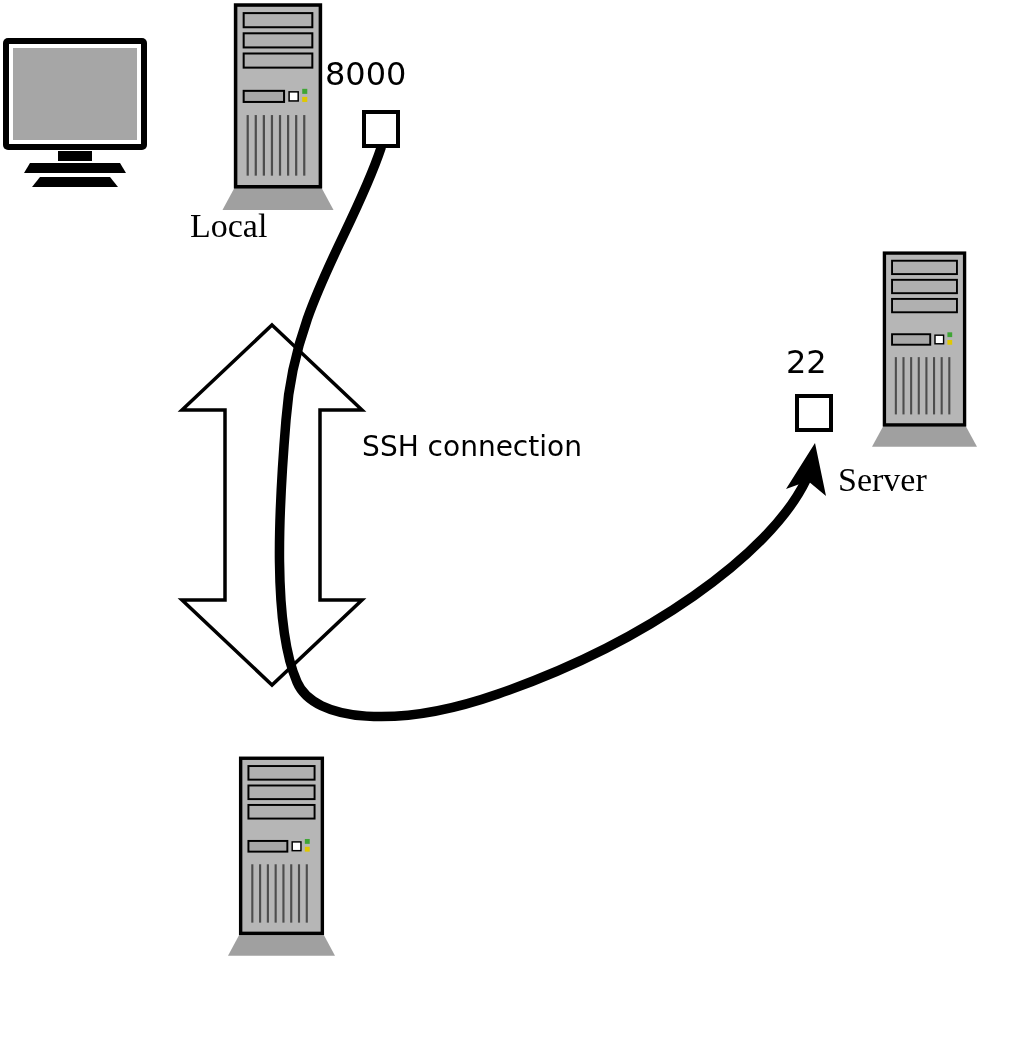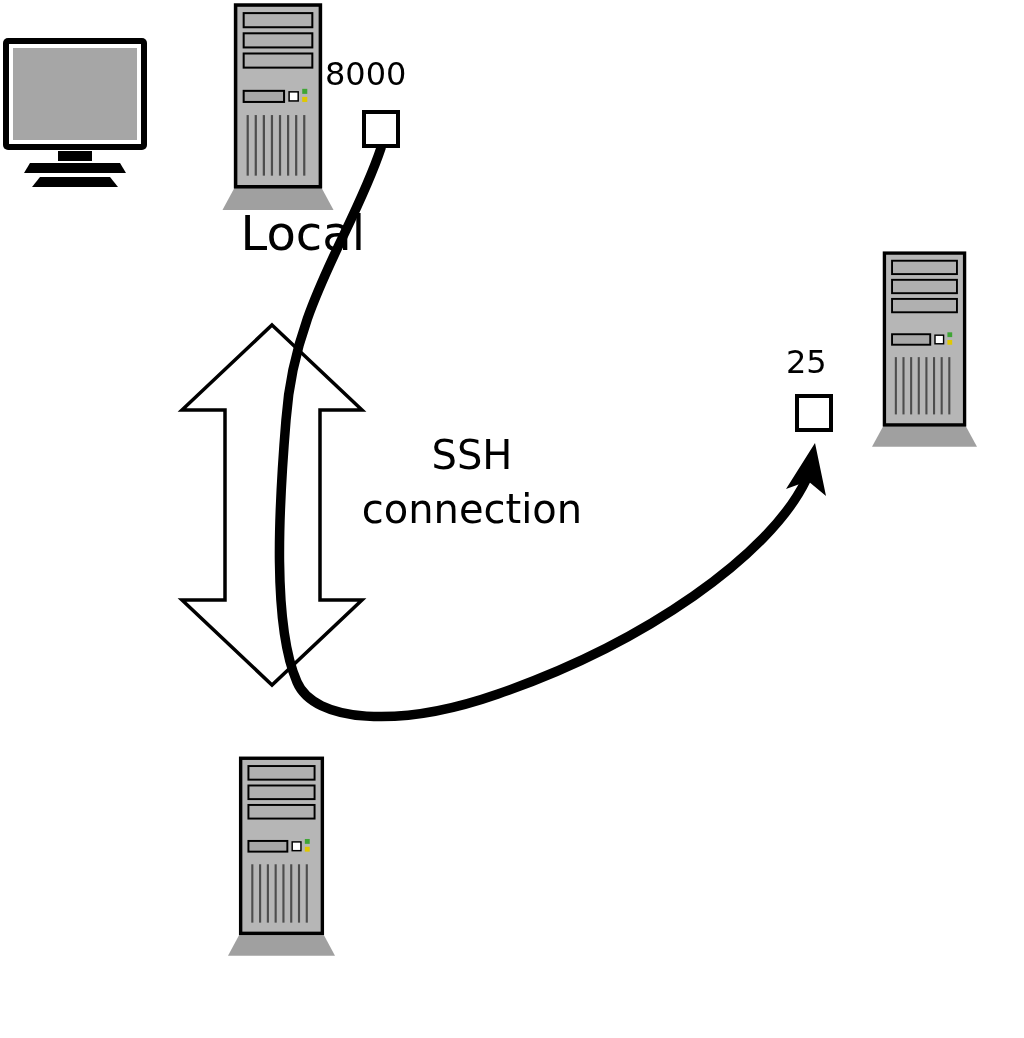--- a/index.html
+++ b/index.html
@@ -11,25 +11,26 @@
   #stage {
     position: relative;
     width: 1024px;
     height: 1038px;
     background: #ffffff;
     overflow: hidden;
   }
   .abs { position: absolute; }
   .node-label {
     position: absolute;
-    text-align: right;
+    text-align: left;
     color: #000;
-    font-size: 48px;
+    font-size: 34px;
     line-height: 1.15;
     white-space: nowrap;
+    font-family: Liberation Serif, serif;
   }
   .port-label {
     position: absolute;
     color: #000;
     font-size: 32px;
     line-height: 1;
     white-space: nowrap;
   }
   .port-box {
     position: absolute;
@@ -39,21 +40,21 @@
     background: #ffffff;
     border: 4px solid #000;
     z-index: 6;
   }
   #ssh-label {
     position: absolute;
     left: 338px;
     top: 428px;
     width: 268px;
     text-align: center;
-    font-size: 40px;
+    font-size: 28px;
     line-height: 1.35;
     color: #000;
     z-index: 4;
   }
   #overlay-svg {
     position: absolute;
     left: 0;
     top: 0;
     z-index: 3;
   }
@@ -107,22 +108,23 @@
   <div class="node-label" style="left:190px;top:206px;width:175px">Local</div>
 
   <div class="port-label" style="left:325px;top:58px">8000</div>
   <div class="port-box" style="left:362px;top:110px"></div>
 
   <div class="abs" style="left:872px;top:250px">
     <svg class="tower-svg" width="105" height="199" viewBox="0 0 110 208">
       <use href="#tower-symbol"></use>
     </svg>
   </div>
+  <div class="node-label" style="left:838px;top:460px;width:175px">Server</div>
 
-  <div class="port-label" style="left:786px;top:346px">25</div>
+  <div class="port-label" style="left:786px;top:346px">22</div>
   <div class="port-box" style="left:795px;top:394px"></div>
 
   <div class="abs" style="left:228px;top:755px">
     <svg class="tower-svg" width="107" height="203" viewBox="0 0 110 208">
       <use href="#tower-symbol"></use>
     </svg>
   </div>
 
   <div id="ssh-label">SSH connection</div>
 

